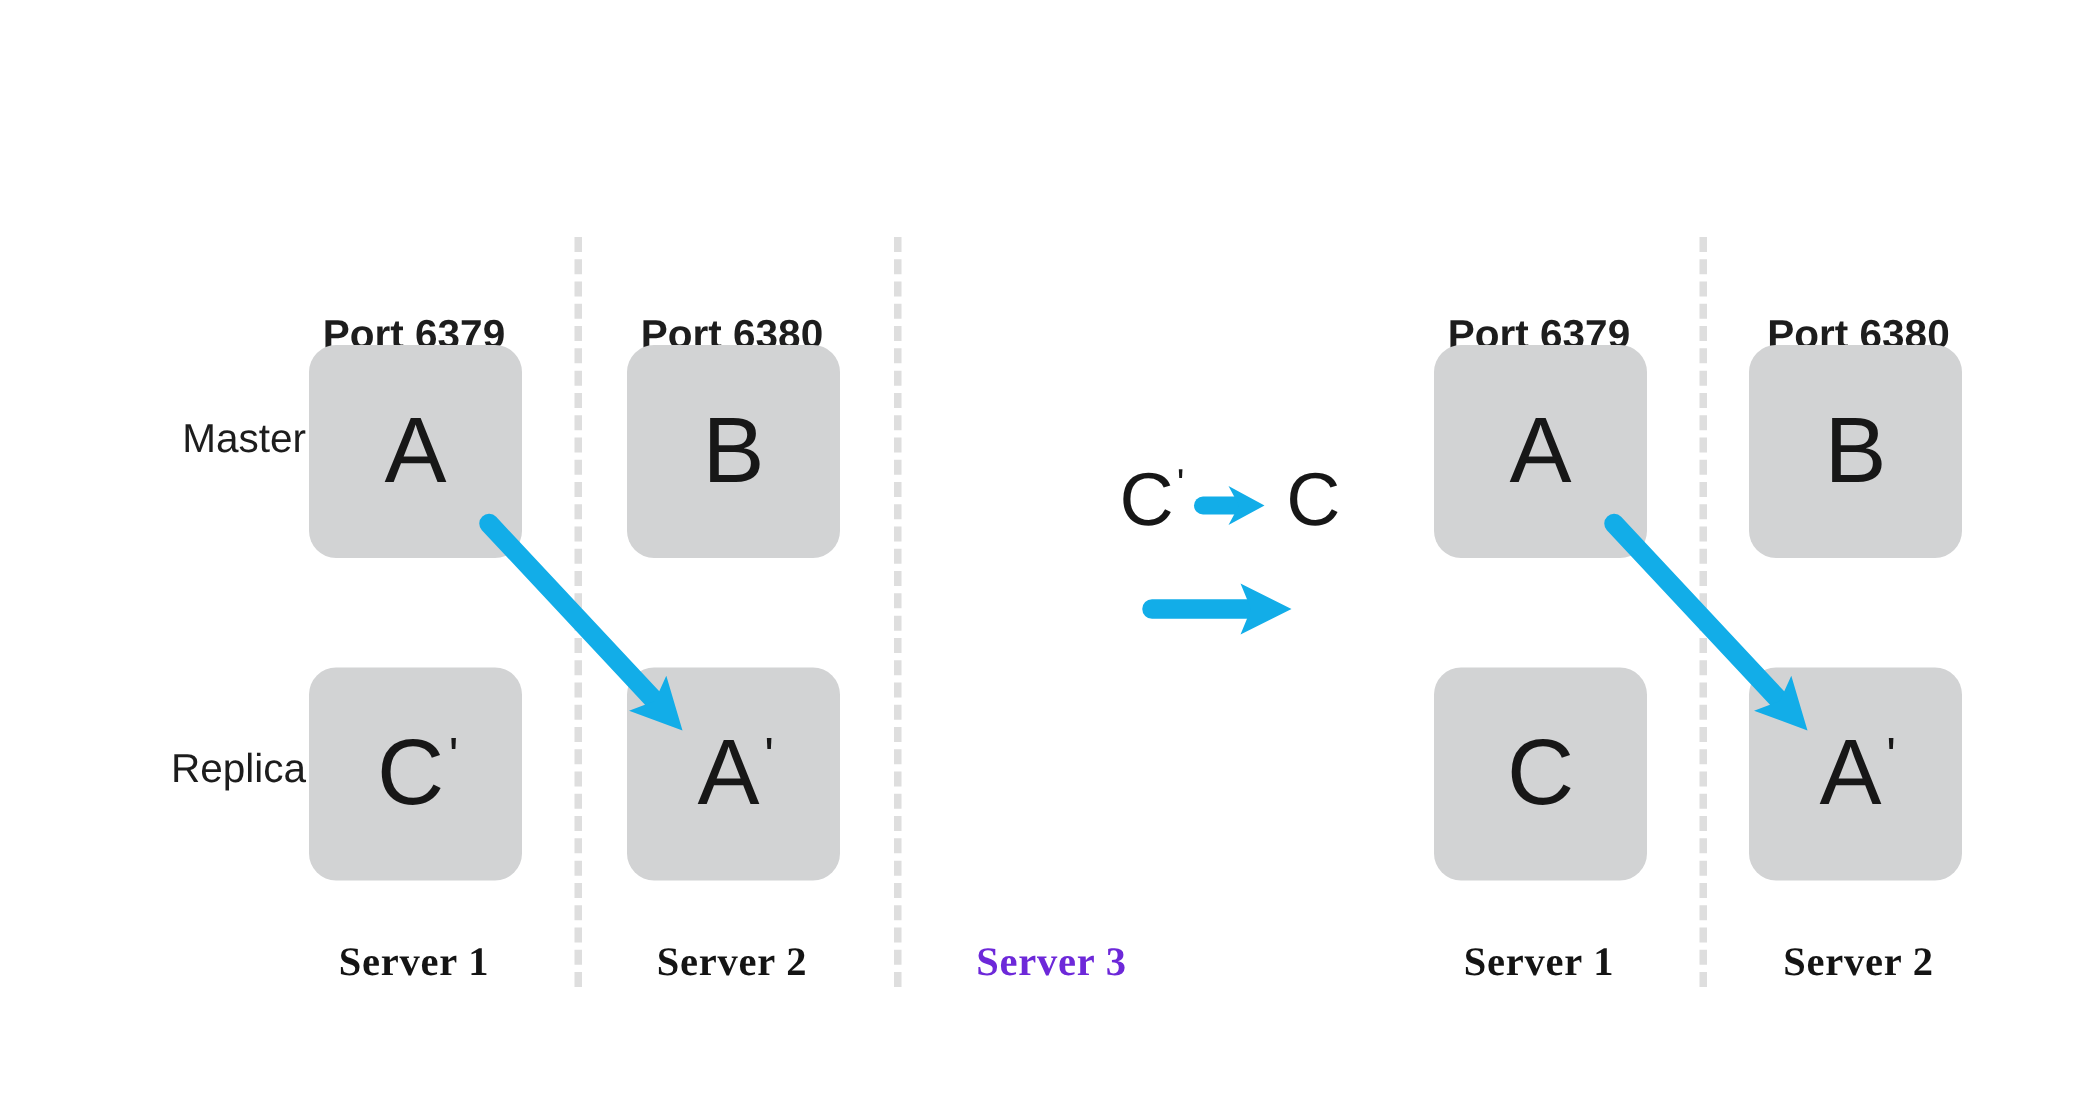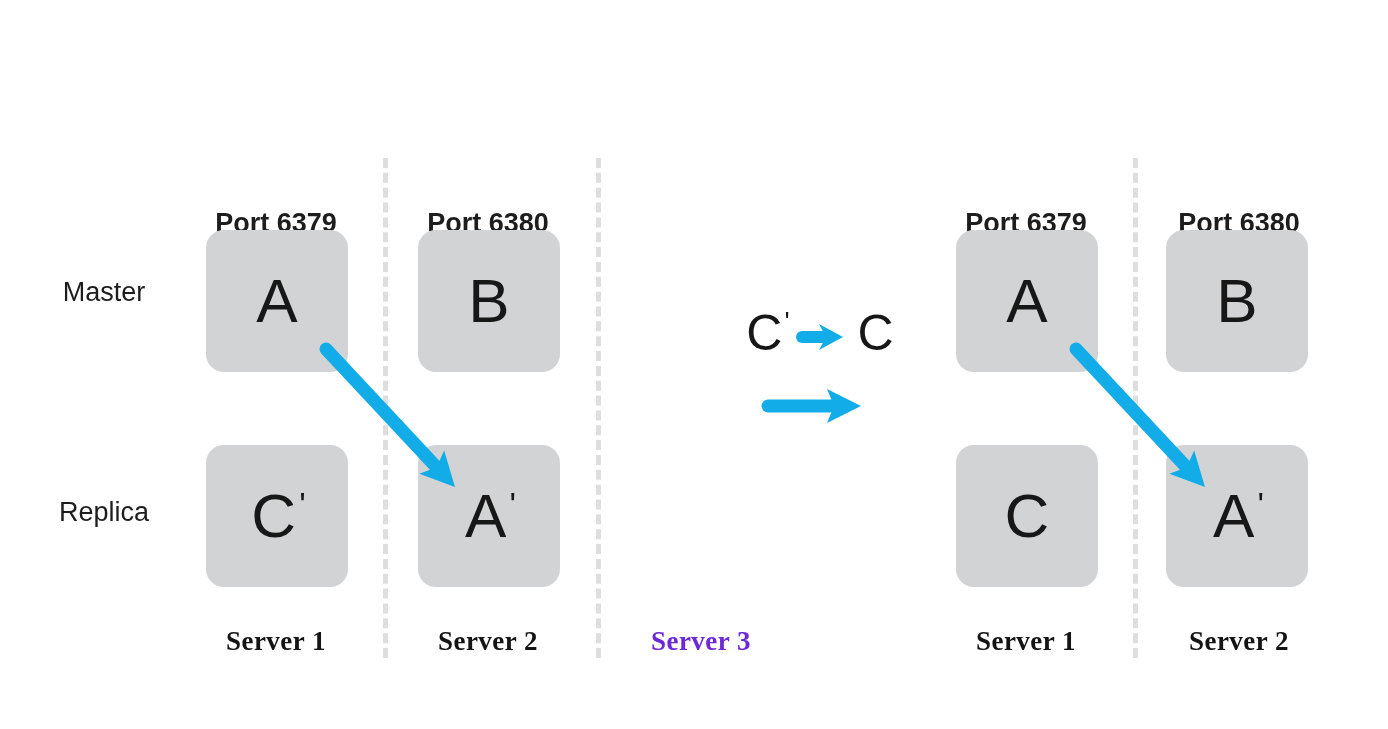--- a/index.html
+++ b/index.html
@@ -33,21 +33,21 @@
     letter-spacing: 0.2px;
     white-space: nowrap;
   }
 
   
   .row-label {
     position: absolute;
     font-size: 27px;
     font-weight: 400;
     color: #1d1d1d;
-    text-align: center;
+    text-align: right;
     width: 200px;
     left: 4px;
   }
   .row-label.master  { top: 277px; }
   .row-label.replica { top: 497px; }
 
   
   .divider {
     position: absolute;
     top: 158px;

